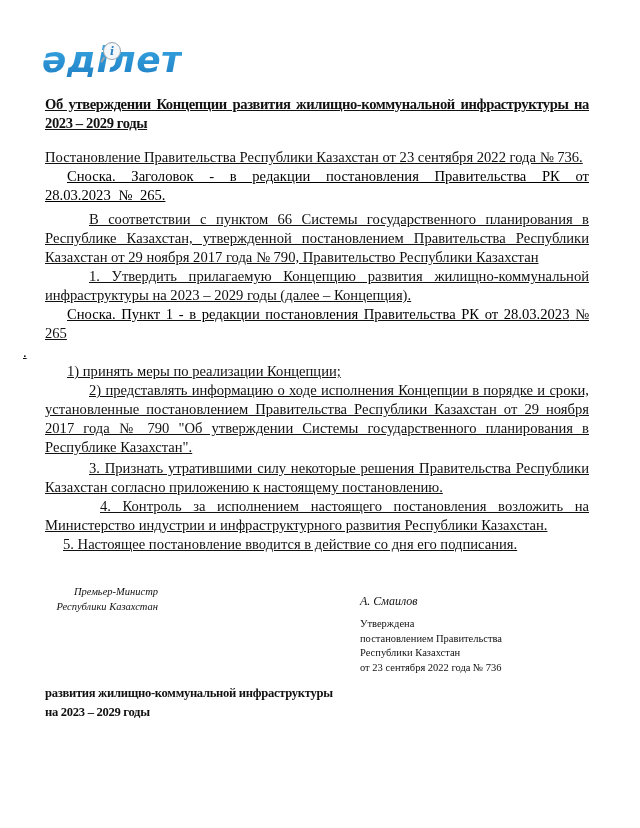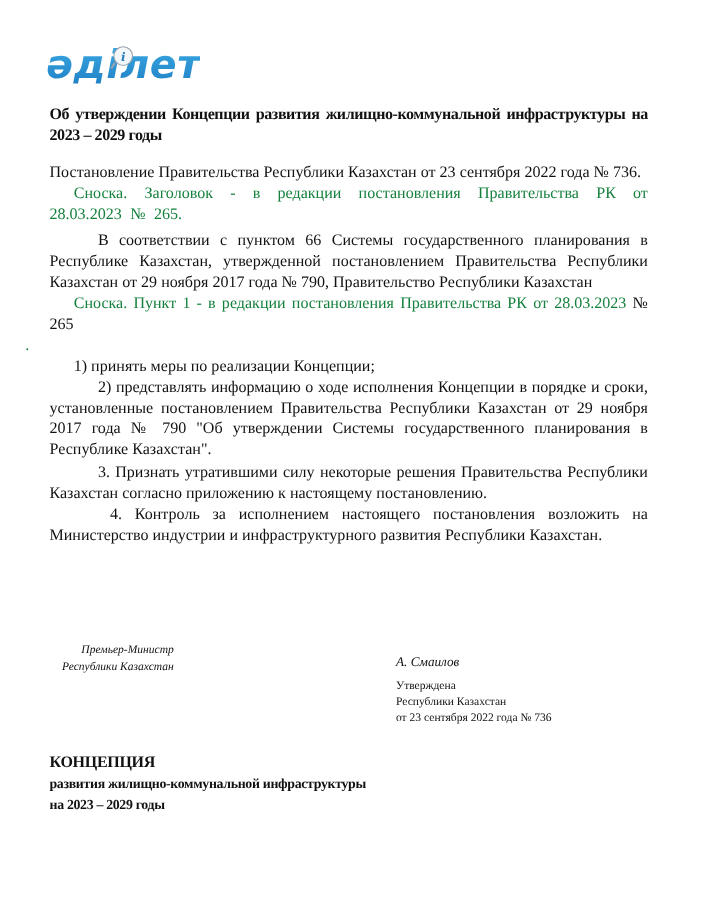--- a/index.html
+++ b/index.html
@@ -11,22 +11,22 @@
                background: linear-gradient(180deg, #3aa9e4 0%, #1f7fc4 100%);
                -webkit-background-clip: text; background-clip: text; color: transparent; }
   .logo-badge { position: absolute; left: 61px; top: 2px; width: 16px; height: 16px; border-radius: 50%;
                 border: 1.5px solid #9aa3ab; background: #f4f7fa; display: flex; align-items: center; justify-content: center;
                 font: italic bold 11px "DejaVu Serif", serif; color: #2a7fc0; }
   .logo-badge::after { content: ""; position: absolute; width: 6px; height: 1.5px; background: #9aa3ab;
                        transform: rotate(125deg); left: -4px; top: 16px; }
 
   .doc { position: absolute; left: 45px; top: 95px; width: 544px; font-size: 14.6px; line-height: 19px; }
   .title { font-weight: bold; font-size: 14.6px; line-height: 19px; letter-spacing: -0.4px; margin: 0 0 15px 0; }
-  p { margin: 0; text-align: justify; }
-  .red { color: #15803d; }
+  p { margin: 0; text-align: justify; text-decoration: underline; }
+  .red { color: #000000; }
   .ind1 { text-indent: 22px; }
   .ind2 { text-indent: 44px; }
   .ind3 { text-indent: 55px; }
   .ind7 { text-indent: 18px; }
   .lastline-left { text-align-last: left; }
   .bold { font-weight: bold; letter-spacing: -0.3px; }
   .wide { word-spacing: 4px; }
 
   .sig-left { position: absolute; left: 48px; top: 584px; font-size: 10.5px; line-height: 15px; font-style: italic; text-align: right; width: 110px; }
   .sig-right { position: absolute; left: 360px; top: 594px; font-size: 12px; font-style: italic; }
@@ -45,40 +45,42 @@
   <span class="logo-badge">i</span>
 </div>
 
 <div class="doc">
   <p class="title">Об утверждении Концепции развития жилищно-коммунальной инфраструктуры на 2023 – 2029 годы</p>
   <p class="lastline-left">Постановление Правительства Республики Казахстан от 23 сентября 2022 года № 736.</p>
   <p class="red ind1 lastline-left wide">Сноска. Заголовок - в редакции постановления Правительства РК от 28.03.2023 № 265.</p>
   <p class="ind2" style="margin-top:5px;">
     <span>В соответствии с пунктом 66 Системы государственного планирования в Республике Казахстан, утвержденной постановлением Правительства Республики Казахстан от 29 ноября 2017 года № 790, Правительство Республики Казахстан</span>
   </p>
+  <p class="ind2 lastline-left">1. Утвердить прилагаемую Концепцию развития жилищно-коммунальной инфраструктуры на 2023 – 2029 годы (далее – Концепция).</p>
   <p class="ind1 lastline-left">
     <span class="red">Сноска. Пункт 1 - в редакции постановления Правительства РК от 28.03.2023</span>
     <span>№ 265</span><br>
     <span class="red" style="margin-left:-22px;">.</span>
   </p>
   <p class="ind1 lastline-left">1) принять меры по реализации Концепции;</p>
   <p class="ind2 lastline-left">2) представлять информацию о ходе исполнения Концепции в порядке и сроки, установленные постановлением Правительства Республики Казахстан от 29 ноября 2017 года № 790 "Об утверждении Системы государственного планирования в Республике Казахстан".</p>
   <p class="ind2 lastline-left" style="margin-top:2px;">3. Признать утратившими силу некоторые решения Правительства Республики Казахстан согласно приложению к настоящему постановлению.</p>
   <p class="ind3 lastline-left">4. Контроль за исполнением настоящего постановления возложить на Министерство индустрии и инфраструктурного развития Республики Казахстан.</p>
+  <p class="ind7 lastline-left">5. Настоящее постановление вводится в действие со дня его подписания.</p>
 </div>
 
 <div class="sig-left">
   <div>Премьер-Министр</div>
   <div>Республики Казахстан</div>
 </div>
 <div class="sig-right">А. Смаилов</div>
 
 <div class="approved">
   <div>Утверждена</div>
+  <div>постановлением Правительства</div>
   <div>Республики Казахстан</div>
   <div>от 23 сентября 2022 года № 736</div>
 </div>
 
 <div class="concept">
-  <div class="h1">КОНЦЕПЦИЯ</div>
   <div class="h2">развития жилищно-коммунальной инфраструктуры</div>
   <div class="h2">на 2023 – 2029 годы</div>
 </div>
 
 </body></html>

